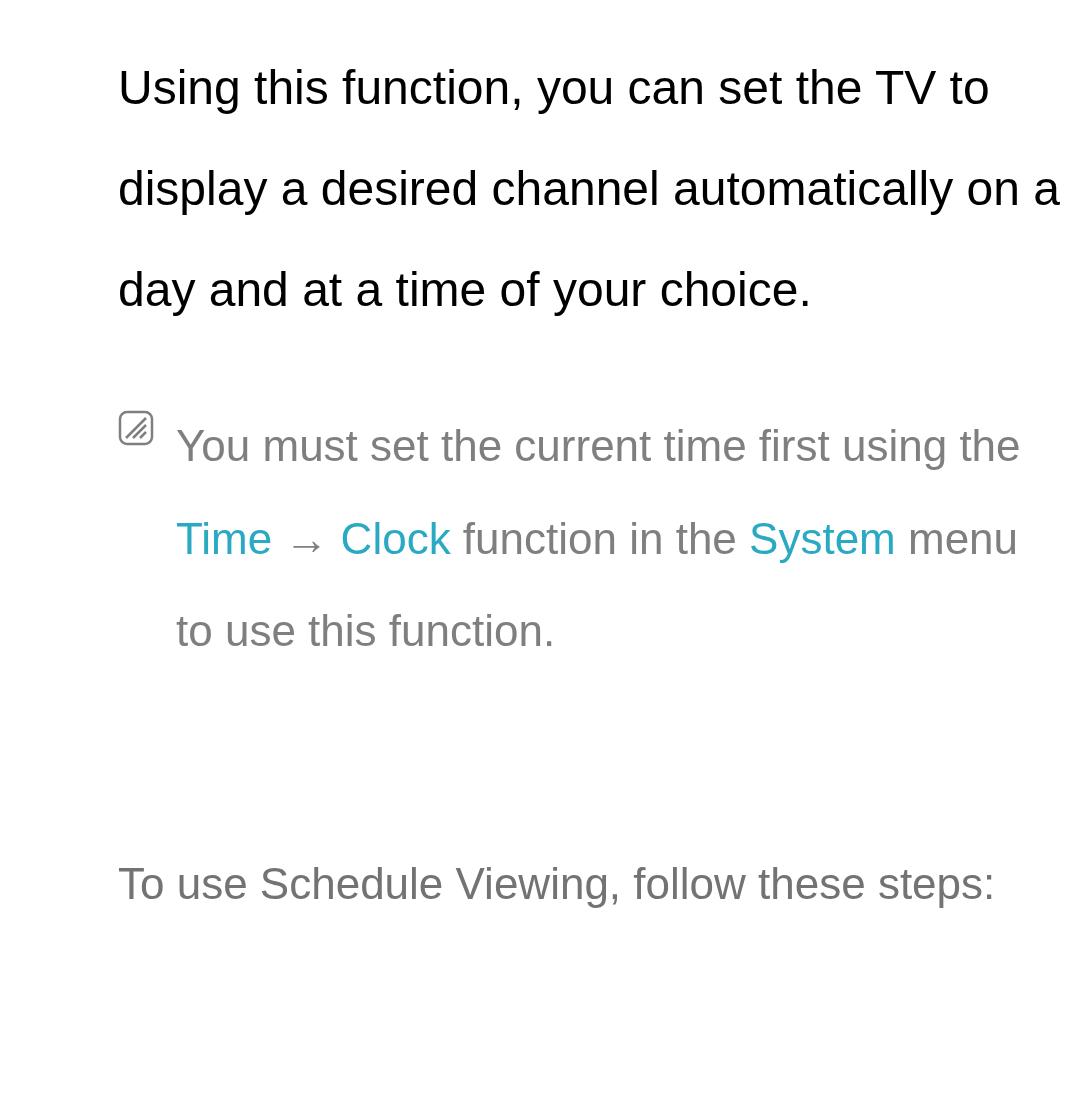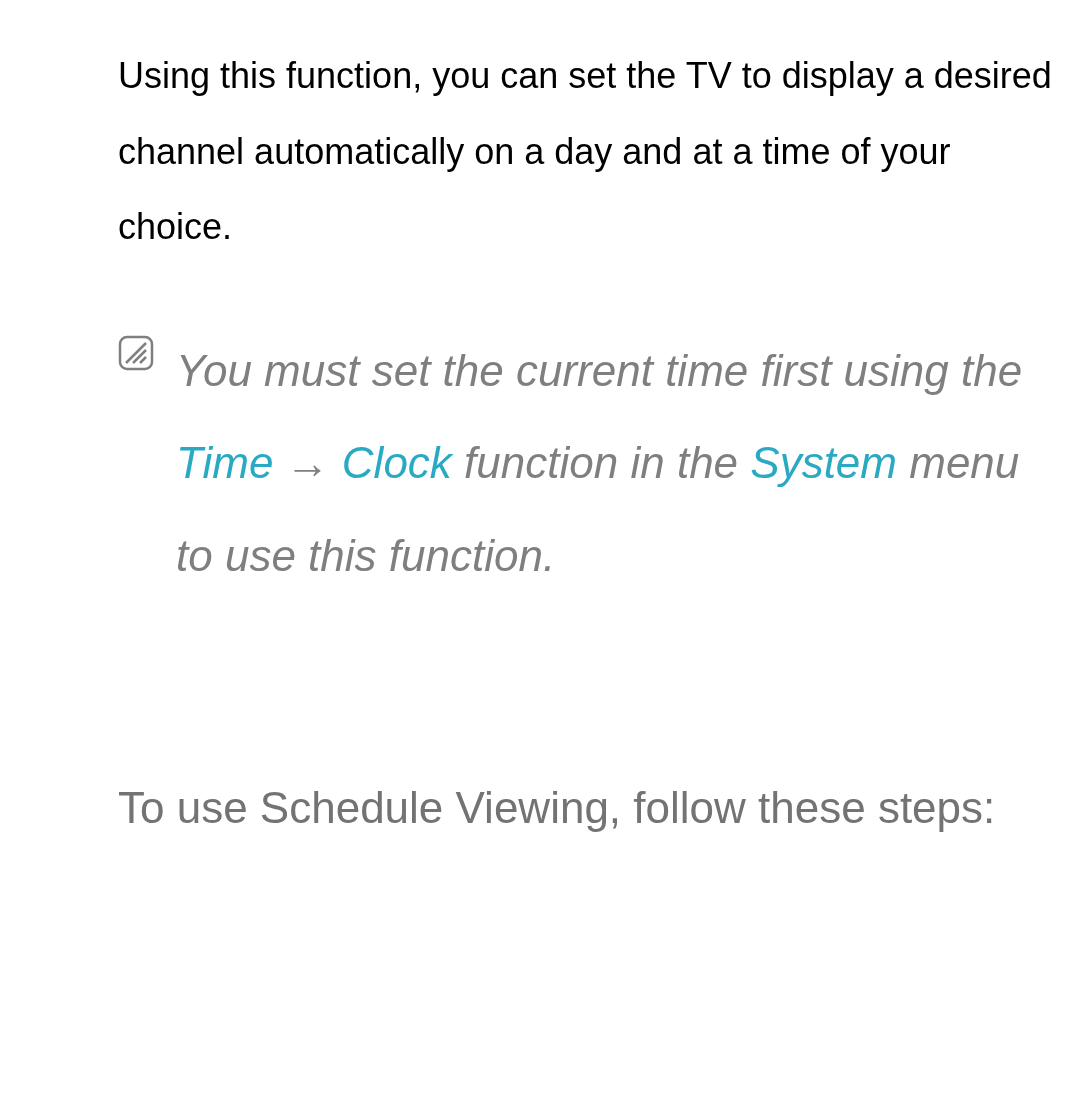--- a/index.html
+++ b/index.html
@@ -8,33 +8,32 @@
       box-sizing: border-box;
     }
     body {
       width: 1080px;
       height: 1104px;
       background: #ffffff;
       font-family: Arial, Helvetica, sans-serif;
       padding: 38px 18px 0 118px;
     }
     .intro-paragraph {
-      font-size: 36px;
+      font-size: 48px;
       line-height: 2.1;
       color: #000000;
       letter-spacing: 0px;
       margin-bottom: 60px;
       max-width: 960px;
     }
     .note-block {
       display: flex;
       align-items: flex-start;
       gap: 22px;
       margin-bottom: 160px;
-      font-style: italic;
     }
     .note-icon {
       flex-shrink: 0;
       margin-top: 10px;
     }
     .note-icon svg {
       width: 36px;
       height: 36px;
     }
     .note-text {

